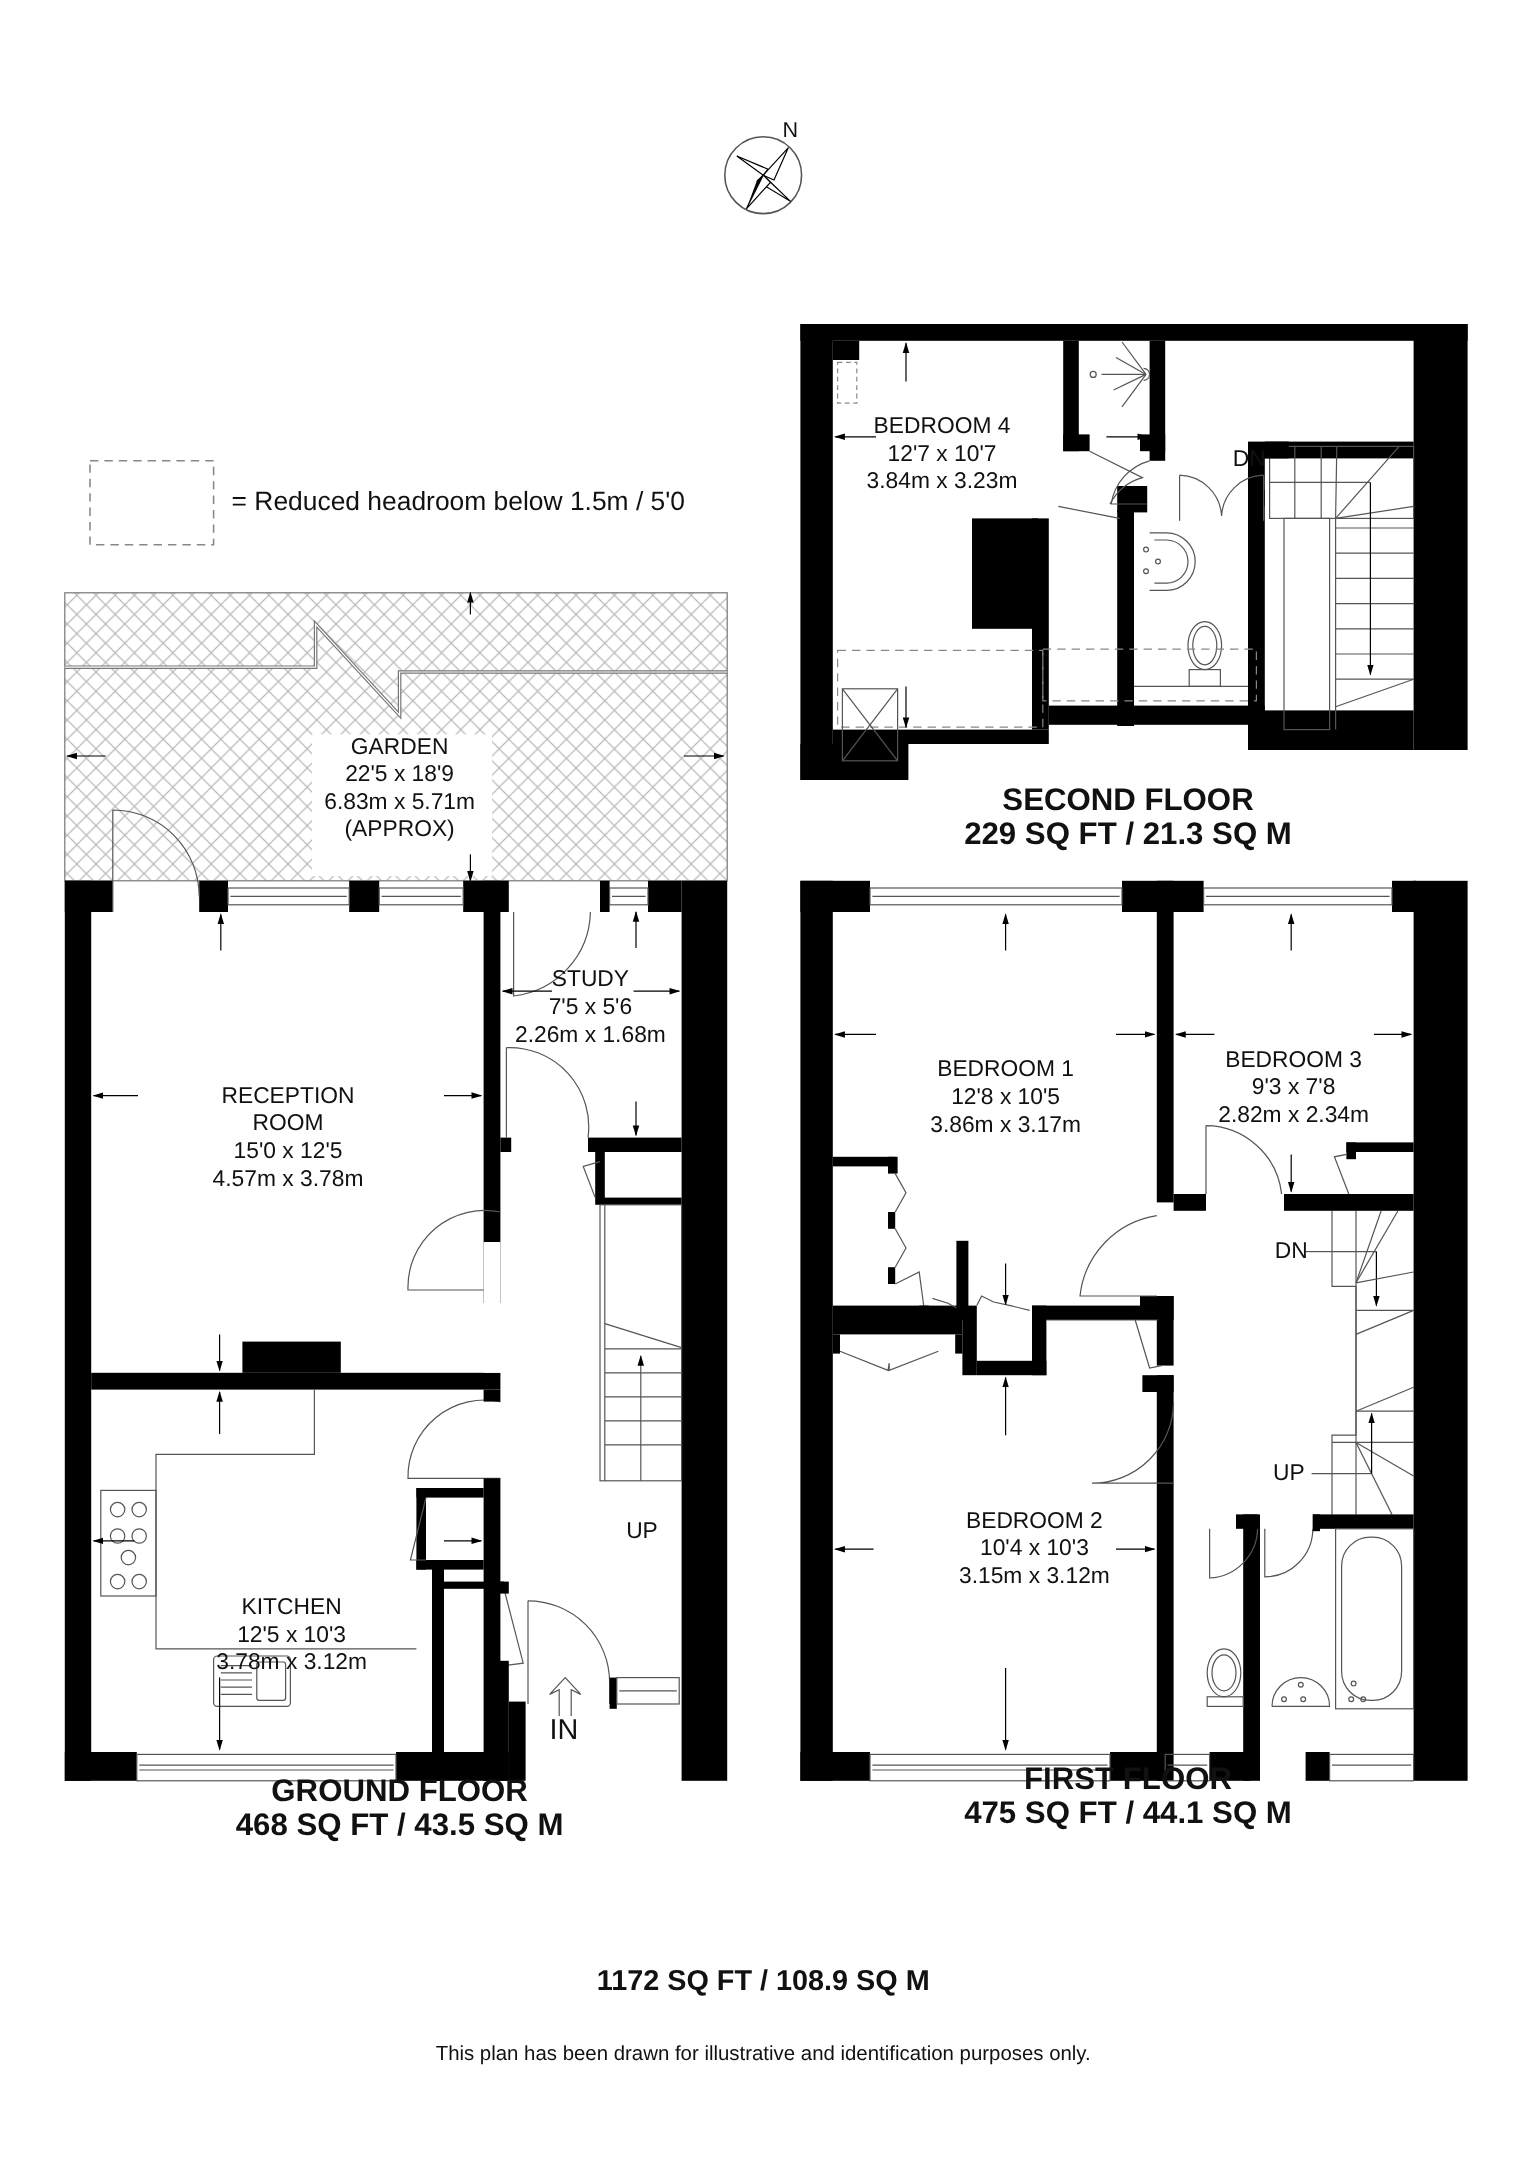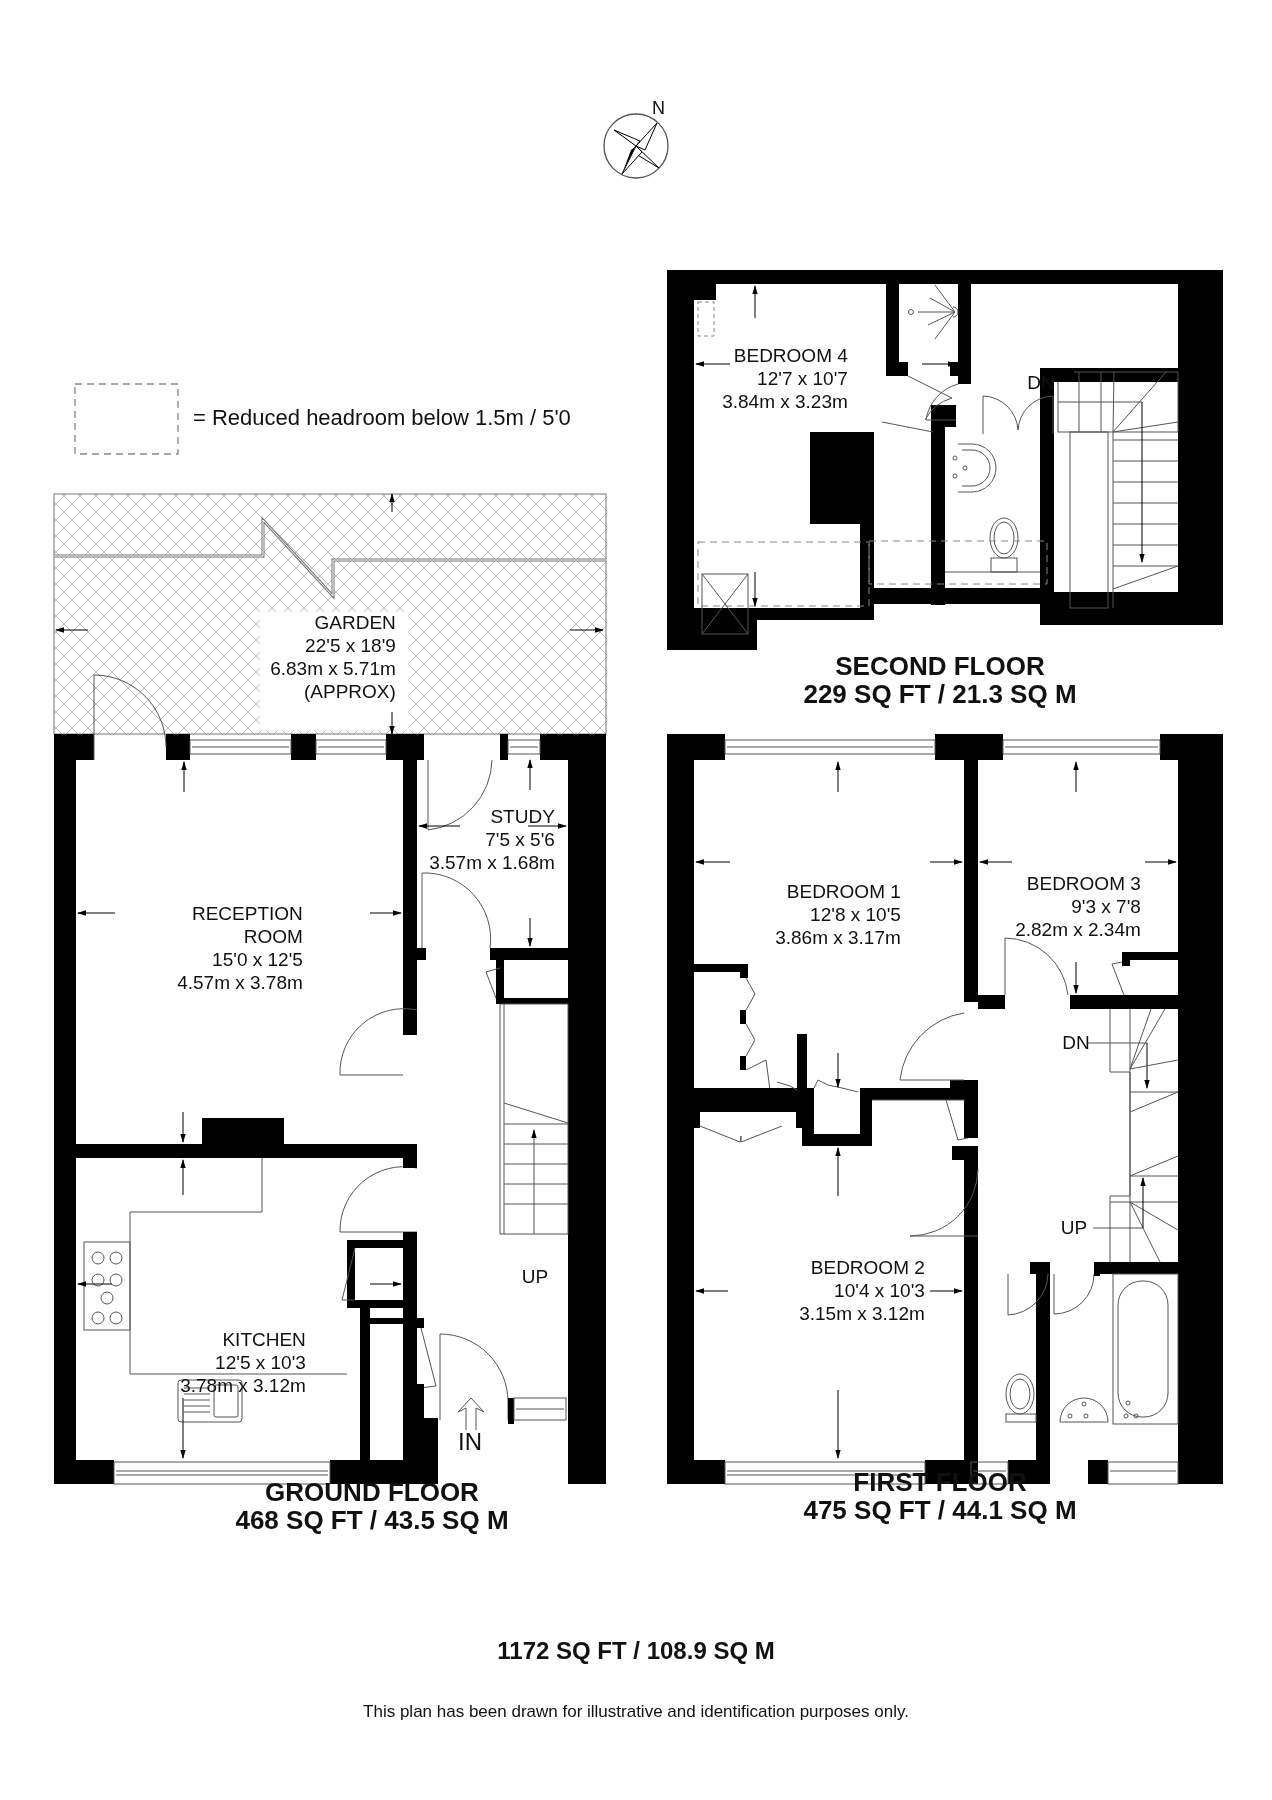--- a/index.html
+++ b/index.html
@@ -1,18 +1,18 @@
 <!DOCTYPE html>
 <html><head>
 <meta charset="utf-8">
 <style>
   html, body { margin:0; padding:0; background:#ffffff; }
   body { width:1272px; height:1800px; position:relative; overflow:hidden; font-family:"Liberation Sans", sans-serif; color:#111; }
   svg { position:absolute; left:0; top:0; }
-  .lbl { position:absolute; text-align:right; font-size:19px; line-height:23px; color:#111; white-space:nowrap; transform:translateX(-50%); }
+  .lbl { position:absolute; text-align:center; font-size:19px; line-height:23px; color:#111; white-space:nowrap; transform:translateX(-50%); }
   .lbl div { display:block; }
   .floor-title { position:absolute; text-align:center; font-weight:bold; font-size:26px; line-height:28px; transform:translateX(-50%); white-space:nowrap; }
   .gross { position:absolute; left:636px; top:1635px; transform:translateX(-50%); text-align:center; font-weight:bold; font-size:24px; line-height:31px; white-space:nowrap; }
   .disclaimer { position:absolute; left:636px; top:1702px; transform:translateX(-50%); font-size:17px; white-space:nowrap; }
   .legend-text { position:absolute; left:193px; top:405px; font-size:22px; white-space:nowrap; }
   .small-tag { position:absolute; font-size:19px; transform:translateX(-50%); white-space:nowrap; }
   .compass-n { position:absolute; left:652px; top:98px; font-size:18px; }
 </style>
 </head>
 <body>
@@ -421,31 +421,31 @@
 </div>
 <div class="lbl" style="left:240px; top:902px;">
   <div>RECEPTION</div>
   <div>ROOM</div>
   <div>15'0 x 12'5</div>
   <div>4.57m x 3.78m</div>
 </div>
 <div class="lbl" style="left:492px; top:805px;">
   <div>STUDY</div>
   <div>7'5 x 5'6</div>
-  <div>3.57m x 1.68m</div>
+  <div>2.26m x 1.68m</div>
 </div>
 <div class="lbl" style="left:243px; top:1328px;">
   <div>KITCHEN</div>
   <div>12'5 x 10'3</div>
   <div>3.78m x 3.12m</div>
 </div>
 <div class="small-tag" style="left:535px; top:1266px;">UP</div>
 <div class="small-tag" style="left:470px; top:1428px; font-size:24px;">IN</div>
 
-<div class="floor-title" style="left:333px; top:1478px;margin-left:39px;">
+<div class="floor-title" style="left:333px; top:1478px;">
   <div>GROUND FLOOR</div>
   <div>468 SQ FT / 43.5 SQ M</div>
 </div>
 
 <div class="lbl" style="left:785px; top:344px;">
   <div>BEDROOM 4</div>
   <div>12'7 x 10'7</div>
   <div>3.84m x 3.23m</div>
 </div>
 <div class="small-tag" style="left:1041px; top:372px;">DN</div>

